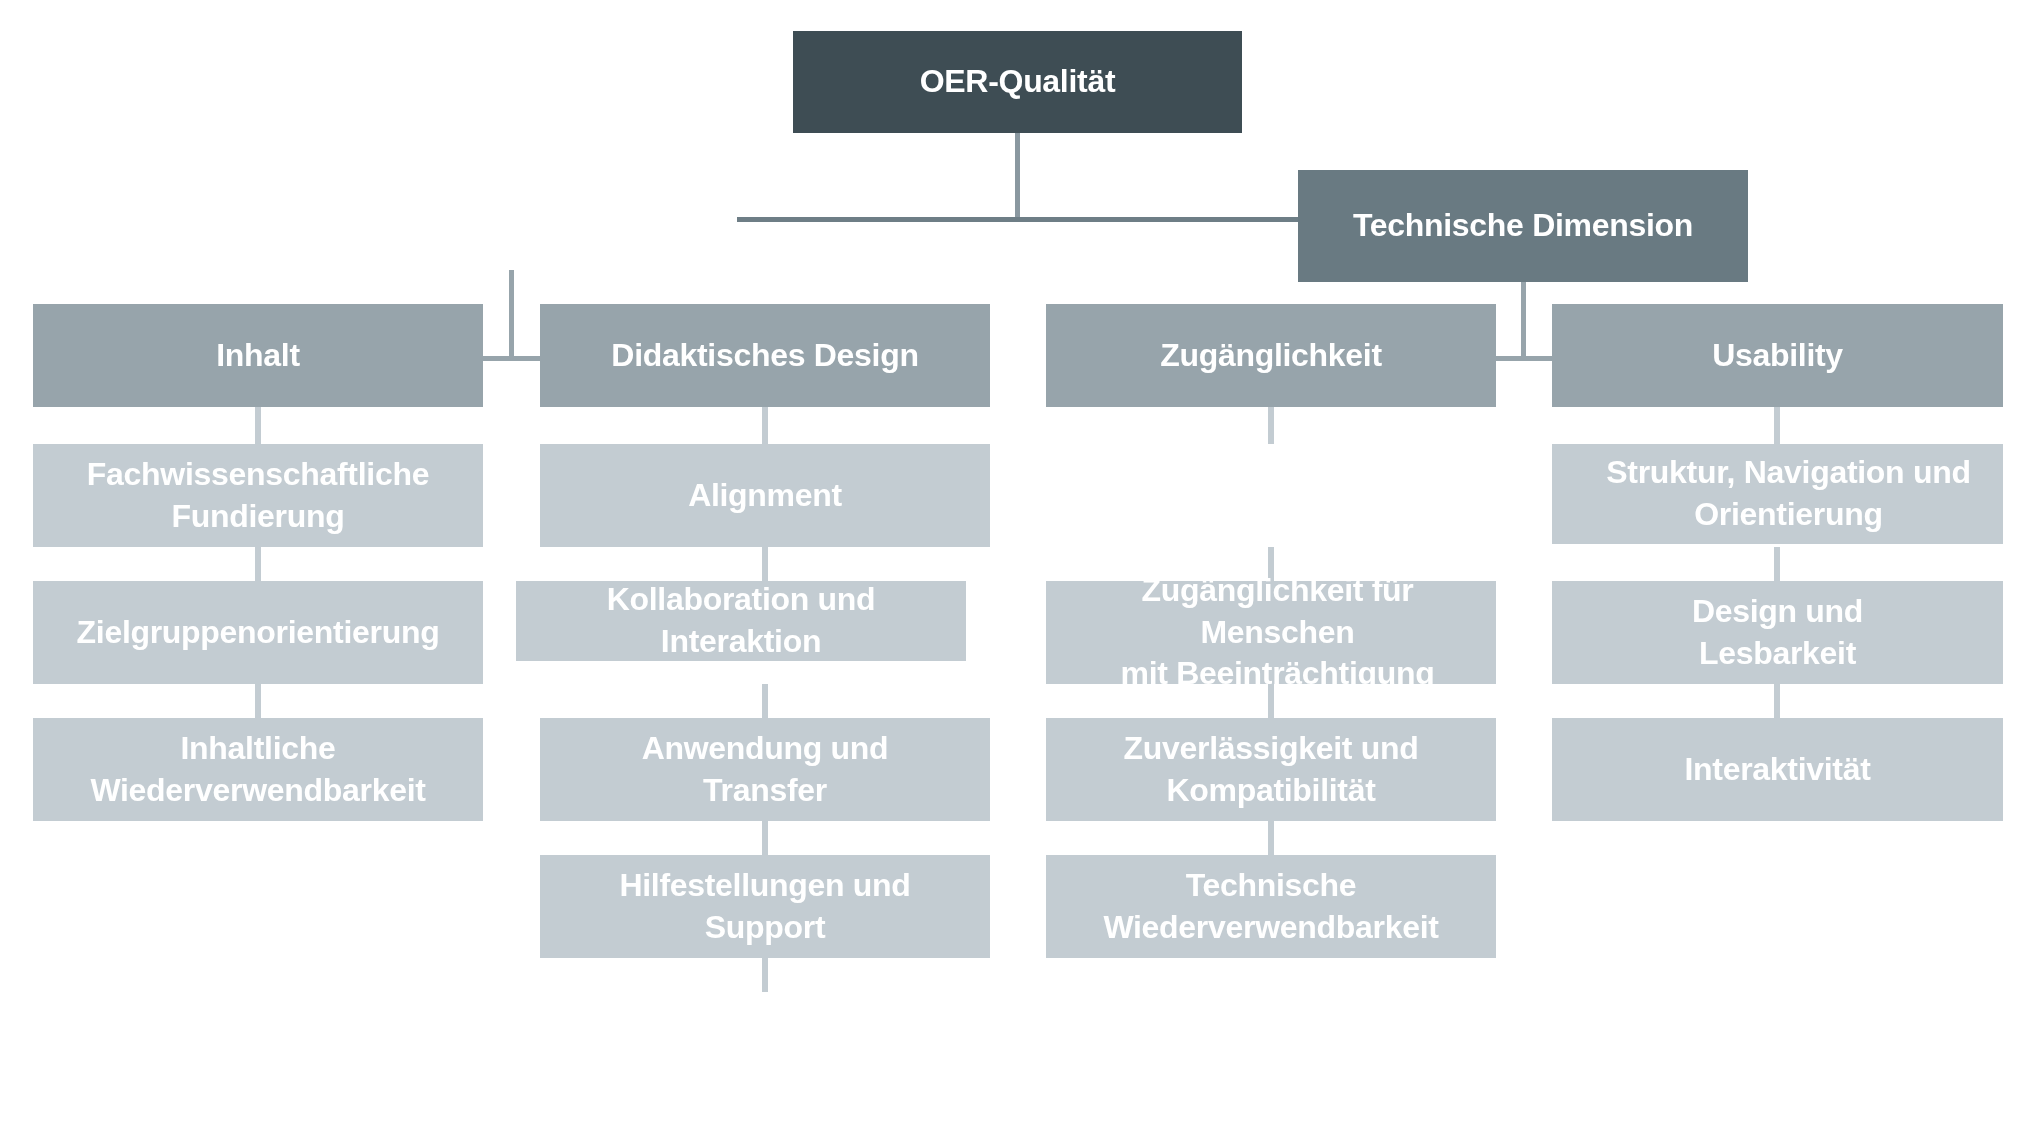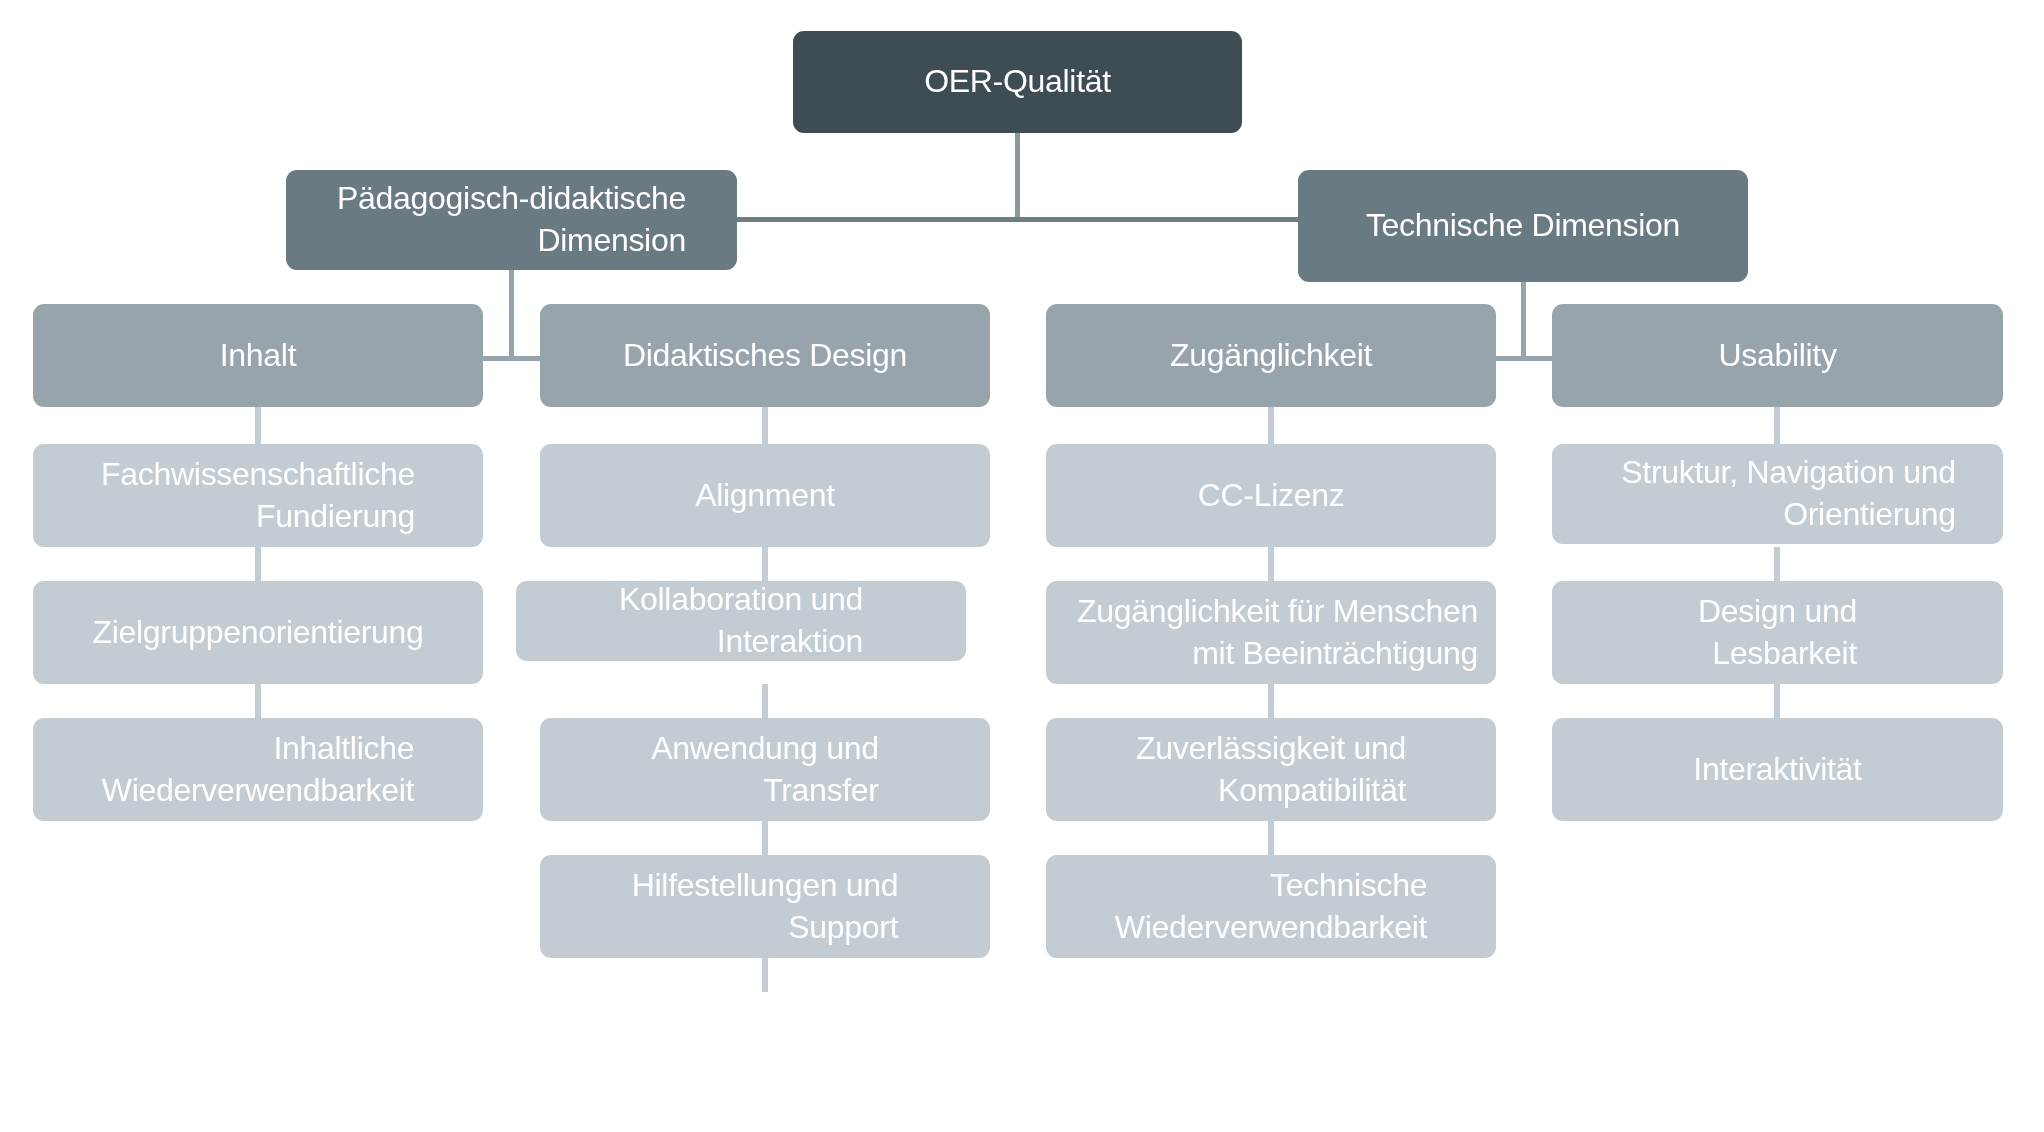--- a/index.html
+++ b/index.html
@@ -10,30 +10,29 @@
     height: 1132px;
     background: #ffffff;
     font-family: "Liberation Sans", sans-serif;
     overflow: hidden;
   }
   .node {
     position: absolute;
     display: flex;
     align-items: center;
     justify-content: center;
-    text-align: right;
+    text-align: center;
     color: #ffffff;
-    font-weight: normal;
+    font-weight: bold;
     font-size: 32px;
     line-height: 1.3;
     letter-spacing: -0.3px;
     white-space: pre-line;
     padding: 0 2px;
     box-sizing: border-box;
-    border-radius: 11px;
   }
   .node--root { background: #3e4d54; }
   .node--dim  { background: #697a82; }
   .node--cat  { background: #97a4ab; }
   .node--item { background: #c3ccd2; }
   .conn { position: absolute; }
   .conn--rail     { background: #6e7e86; }
   .conn--mid      { background: #97a4ab; }
   .conn--rootdrop { background: #8a98a0; }
   .conn--light    { background: #c3ccd2; }
@@ -65,22 +64,20 @@
   <div class="conn conn--light" style="left:1268px; top:547px; width:6px; height:34px;"></div>
   <div class="conn conn--light" style="left:1268px; top:684px; width:6px; height:34px;"></div>
   <div class="conn conn--light" style="left:1268px; top:821px; width:6px; height:34px;"></div>
 
   <div class="conn conn--light" style="left:1774px; top:407px; width:6px; height:37px;"></div>
   <div class="conn conn--light" style="left:1774px; top:547px; width:6px; height:34px;"></div>
   <div class="conn conn--light" style="left:1774px; top:684px; width:6px; height:34px;"></div>
 
   <div class="node node--root" style="left:793px; top:31px; width:449px; height:102px;">OER-Qualität</div>
 
-  <div class="node node--dim" style="left:286px; top:170px; width:451px; height:100px;">Pädagogisch-didaktische
-Dimension</div>
   <div class="node node--dim" style="left:1298px; top:170px; width:450px; height:112px;">Technische Dimension</div>
 
   <div class="node node--cat" style="left:33px; top:304px; width:450px; height:103px;">Inhalt</div>
   <div class="node node--cat" style="left:540px; top:304px; width:450px; height:103px;">Didaktisches Design</div>
   <div class="node node--cat" style="left:1046px; top:304px; width:450px; height:103px;">Zugänglichkeit</div>
   <div class="node node--cat" style="left:1552px; top:304px; width:451px; height:103px;">Usability</div>
 
   <div class="node node--item" style="left:33px; top:581px; width:450px; height:103px;">Zielgruppenorientierung</div>
   <div class="node node--item" style="left:33px; top:444px; width:450px; height:103px;">Fachwissenschaftliche
 Fundierung</div>
@@ -88,21 +85,20 @@
 Wiederverwendbarkeit</div>
 
   <div class="node node--item" style="left:540px; top:444px; width:450px; height:103px;">Alignment</div>
   <div class="node node--item" style="left:516px; top:581px; width:450px; height:80px;">Kollaboration und
 Interaktion</div>
   <div class="node node--item" style="left:540px; top:718px; width:450px; height:103px;">Anwendung und
 Transfer</div>
   <div class="node node--item" style="left:540px; top:855px; width:450px; height:103px;">Hilfestellungen und
 Support</div>
 
-  <div class="node node--item" style="left:1046px; top:444px; width:450px; height:103px;">CC-Lizenz</div>
   <div class="node node--item" style="left:1046px; top:581px; width:450px; height:103px;padding-left:15px;">Zugänglichkeit für Menschen
 mit Beeinträchtigung</div>
   <div class="node node--item" style="left:1046px; top:718px; width:450px; height:103px;">Zuverlässigkeit und
 Kompatibilität</div>
   <div class="node node--item" style="left:1046px; top:855px; width:450px; height:103px;">Technische
 Wiederverwendbarkeit</div>
 
   <div class="node node--item" style="left:1552px; top:444px; width:451px; height:100px;padding-left:24px;">Struktur, Navigation und
 Orientierung</div>
   <div class="node node--item" style="left:1552px; top:581px; width:451px; height:103px;">Design und

